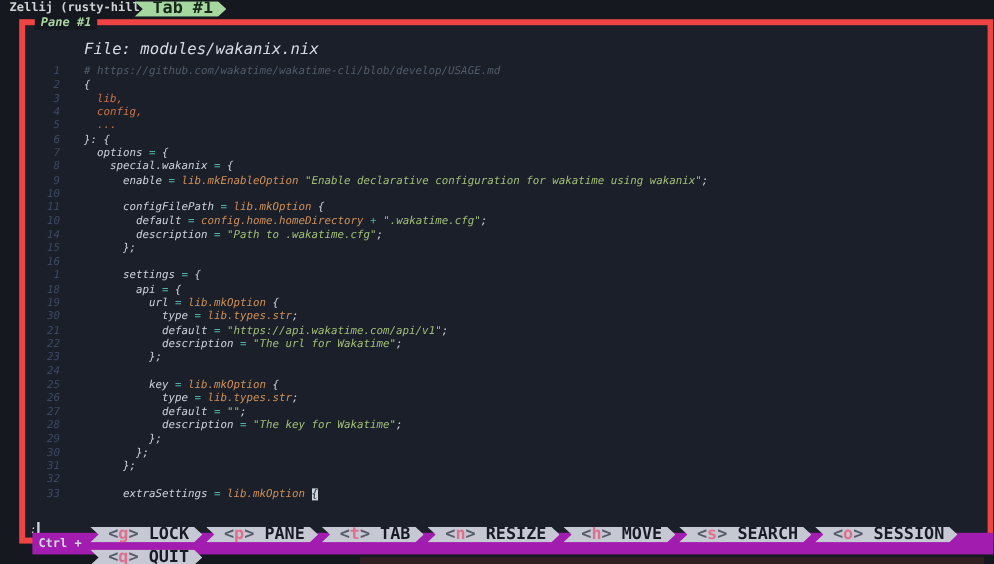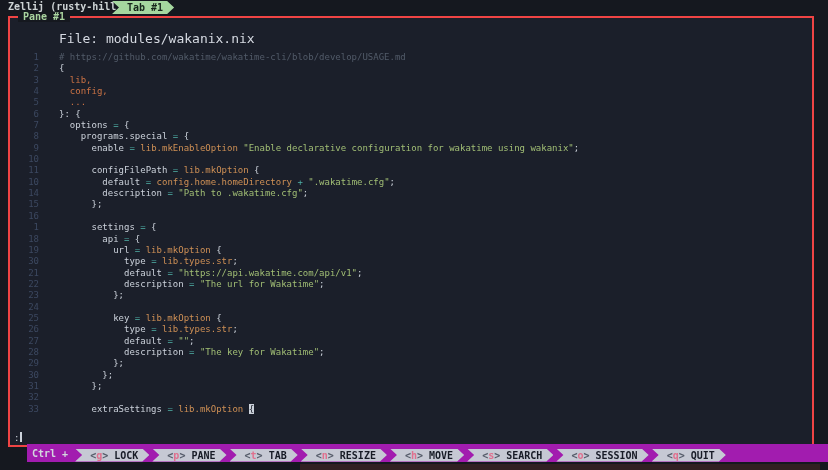--- a/index.html
+++ b/index.html
@@ -10,28 +10,28 @@
   .ghost-layer{position:absolute;inset:0;z-index:0;}
   .ghost-text{position:absolute;color:#c7d0e0;opacity:0.07;font-family:"Liberation Sans",sans-serif;white-space:nowrap;}
   .ghost-rect{position:absolute;background:rgba(8,10,16,0.45);opacity:0.55;border-radius:3px;}
   .ghost-hl{position:absolute;background:rgba(255,255,255,0.05);border-radius:3px;}
   .ghost-vline{position:absolute;width:1px;background:rgba(255,255,255,0.06);}
   .ghost-red{position:absolute;background:rgba(150,62,46,0.22);}
 
   
   .top-bar{position:absolute;left:0;top:0;width:100%;height:15px;z-index:3;}
   .session{position:absolute;left:8px;top:1px;font-size:10px;font-weight:bold;color:#cdd3d4;}
-  .ribbon{display:inline-block;height:13px;line-height:13px;font-size:10px;font-weight:bold;
+  .ribbon{display:inline-block;height:13px;line-height:13px;font-size:14px;font-weight:bold;
           padding:0 11px 0 15px;
           clip-path:polygon(0 0,calc(100% - 7px) 0,100% 50%,calc(100% - 7px) 100%,0 100%,7px 50%);}
   .tab-ribbon{position:absolute;left:112px;top:1px;background:#a5d79f;color:#17271c;}
 
   
-  .pane{position:absolute;left:8px;top:16px;width:802px;height:427px;z-index:2;
-        border:2px solid #ef4444;background:#1b1f2a;}
+  .pane{position:absolute;left:16px;top:16px;width:802px;height:427px;z-index:2;
+        border:5px solid #ef4444;background:#1b1f2a;font-style:italic;}
   .pane-title{position:absolute;top:-7px;left:8px;background:#15181f;padding:0 5px;
               color:#a9d49f;font-size:10px;font-weight:bold;}
   .file-header{position:absolute;left:49px;top:13px;font-size:13px;color:#d6dae2;}
 
   
   .code{position:absolute;left:0;top:34px;right:2px;}
   .code-line{display:flex;height:11.35px;line-height:11.35px;font-size:9px;white-space:pre;}
   .ln{width:29px;text-align:right;color:#3c4860;flex:none;}
   .lt{margin-left:20px;}
   .tk-c{color:#525b69}
@@ -102,21 +102,21 @@
     <span class="pane-title">Pane #1</span>
     <div class="file-header">File: modules/wakanix.nix</div>
     <div class="code">
         <div class="code-line"><span class="ln">1</span><span class="lt"><span class="tk-c"># https://github.com/wakatime/wakatime-cli/blob/develop/USAGE.md</span></span></div>
         <div class="code-line"><span class="ln">2</span><span class="lt"><span class="tk-w">{</span></span></div>
         <div class="code-line"><span class="ln">3</span><span class="lt"><span class="tk-r">  lib,</span></span></div>
         <div class="code-line"><span class="ln">4</span><span class="lt"><span class="tk-r">  config,</span></span></div>
         <div class="code-line"><span class="ln">5</span><span class="lt"><span class="tk-r">  ...</span></span></div>
         <div class="code-line"><span class="ln">6</span><span class="lt"><span class="tk-w">}: {</span></span></div>
         <div class="code-line"><span class="ln">7</span><span class="lt"><span class="tk-w">  options </span><span class="tk-t">=</span><span class="tk-w"> {</span></span></div>
-        <div class="code-line"><span class="ln">8</span><span class="lt"><span class="tk-w">    programs.special </span><span class="tk-t">=</span><span class="tk-w"> {</span></span></div>
+        <div class="code-line"><span class="ln">8</span><span class="lt"><span class="tk-w">    special.wakanix </span><span class="tk-t">=</span><span class="tk-w"> {</span></span></div>
         <div class="code-line"><span class="ln">9</span><span class="lt"><span class="tk-w">      enable </span><span class="tk-t">=</span><span class="tk-o"> lib.mkEnableOption</span><span class="tk-g"> "Enable declarative configuration for wakatime using wakanix"</span><span class="tk-w">;</span></span></div>
         <div class="code-line"><span class="ln">10</span><span class="lt"></span></div>
         <div class="code-line"><span class="ln">11</span><span class="lt"><span class="tk-w">      configFilePath </span><span class="tk-t">=</span><span class="tk-o"> lib.mkOption</span><span class="tk-w"> {</span></span></div>
         <div class="code-line"><span class="ln">10</span><span class="lt"><span class="tk-w">        default </span><span class="tk-t">=</span><span class="tk-o"> config.home.homeDirectory</span><span class="tk-t"> +</span><span class="tk-g"> ".wakatime.cfg"</span><span class="tk-w">;</span></span></div>
         <div class="code-line"><span class="ln">14</span><span class="lt"><span class="tk-w">        description </span><span class="tk-t">=</span><span class="tk-g"> "Path to .wakatime.cfg"</span><span class="tk-w">;</span></span></div>
         <div class="code-line"><span class="ln">15</span><span class="lt"><span class="tk-w">      };</span></span></div>
         <div class="code-line"><span class="ln">16</span><span class="lt"></span></div>
         <div class="code-line"><span class="ln">1</span><span class="lt"><span class="tk-w">      settings </span><span class="tk-t">=</span><span class="tk-w"> {</span></span></div>
         <div class="code-line"><span class="ln">18</span><span class="lt"><span class="tk-w">        api </span><span class="tk-t">=</span><span class="tk-w"> {</span></span></div>
         <div class="code-line"><span class="ln">19</span><span class="lt"><span class="tk-w">          url </span><span class="tk-t">=</span><span class="tk-o"> lib.mkOption</span><span class="tk-w"> {</span></span></div>

